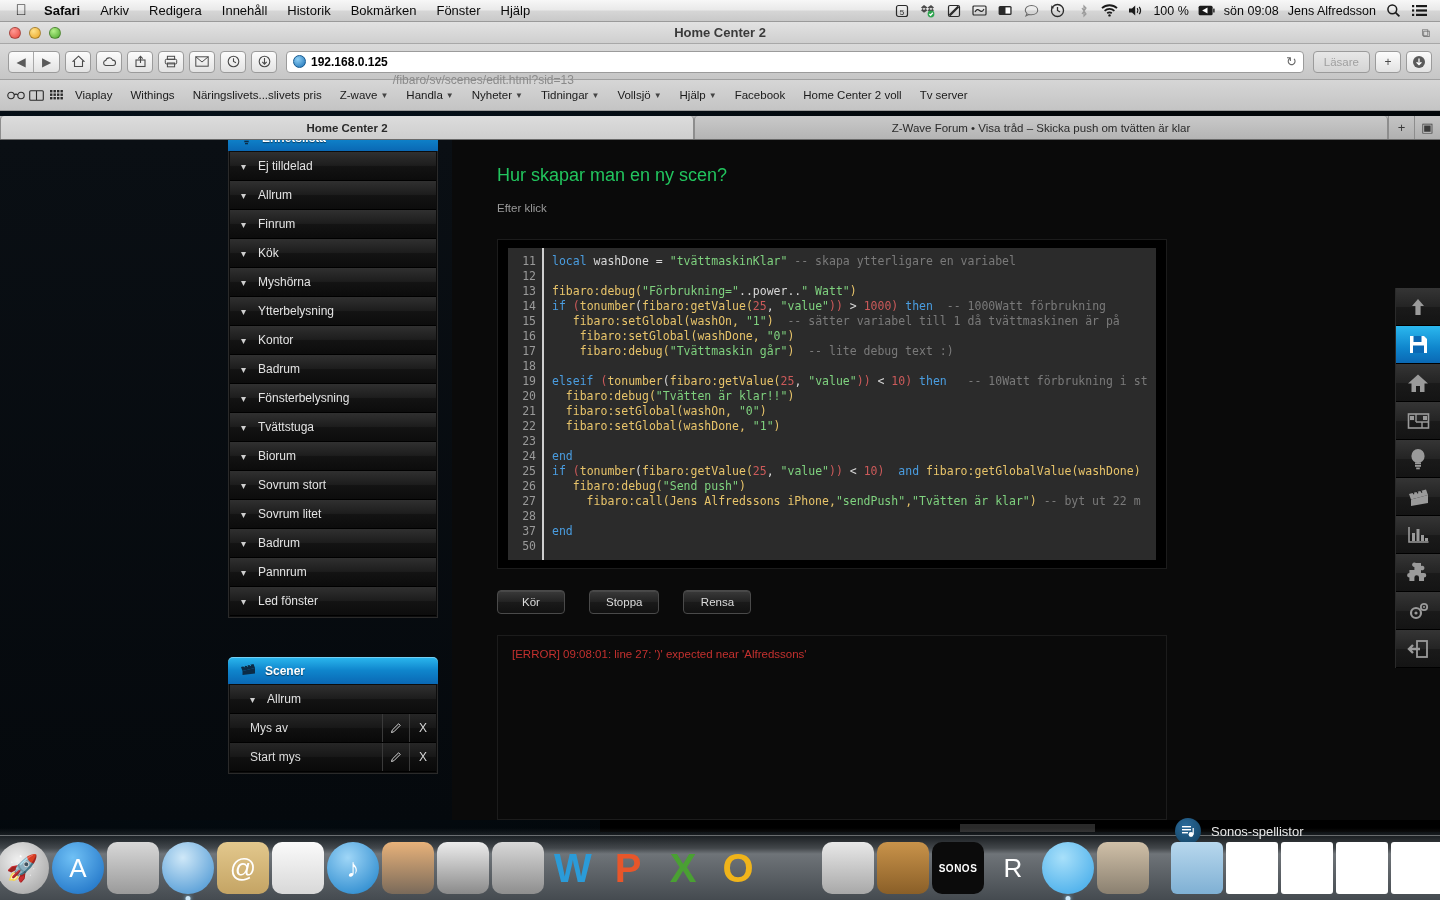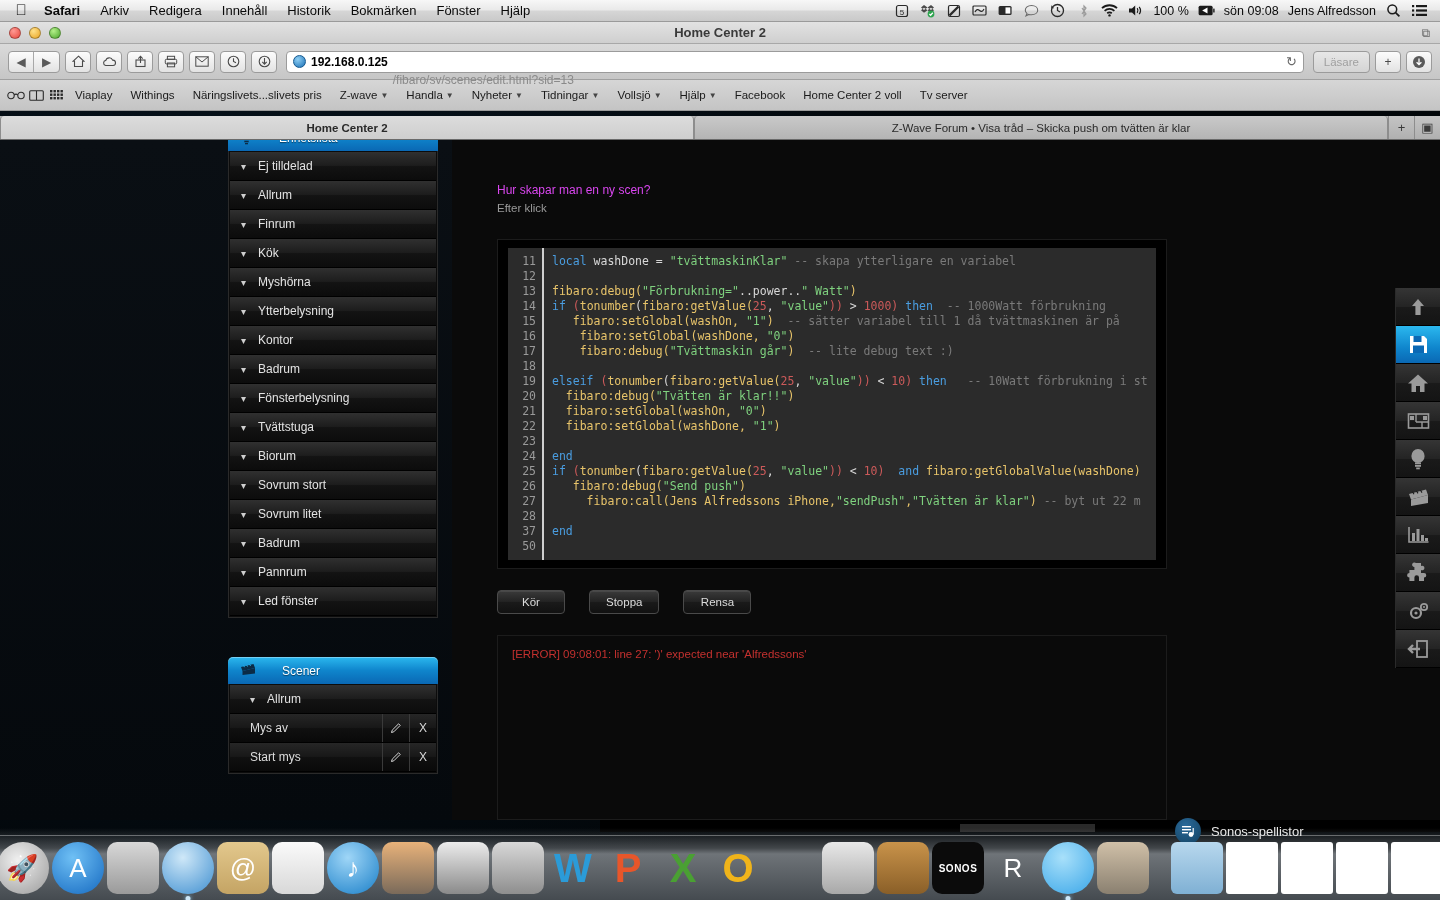--- a/index.html
+++ b/index.html
@@ -137,22 +137,22 @@
   .app-bg-left {
     position:absolute; left: 0; top:0; width: 452px; height: 680px;
     background: linear-gradient(180deg,#0a0f14 0%, #05090d 100%);
   }
 
   
   .panel { position:absolute; left: 228px; width: 210px; }
   .panel-head {
     height: 27px; border-radius: 5px 5px 0 0;
     background: linear-gradient(180deg, #2bb8ef 0%, #0f85cc 50%, #0a68b4 100%);
-    display:flex; align-items:center; gap: 26px; padding-left: 12px;
-    color: #fff; font-size: 12px; font-weight: normal;
+    display:flex; align-items:center; gap: 9px; padding-left: 12px;
+    color: #fff; font-size: 12px; font-weight: bold;
     text-shadow: 0 1px 1px rgba(0,0,0,.5);
     box-shadow: inset 0 1px 0 rgba(255,255,255,.35);
   }
   .panel-body { background:#0c0c0c; border:1px solid #2a2a2a; border-top:none; padding: 1px; }
   .row {
     height: 29px; display:flex; align-items:center; gap:9px; padding-left: 11px;
     background: linear-gradient(180deg, #303030 0%, #1d1d1d 48%, #131313 52%, #0c0c0c 100%);
     border-bottom: 1px solid #000;
     color: #e3e3e3; font-size: 12px;
   }
@@ -165,21 +165,21 @@
   }
   .scene-name { padding-left: 9px; color:#ddd; }
   .scene-actions { display:flex; height:100%; }
   .sa {
     width: 27px; display:flex; align-items:center; justify-content:center;
     color:#d8d8d8; font-size: 12px; border-left:1px solid #3a3a3a;
   }
 
   
   .content { position:absolute; left: 452px; top:0; width: 988px; height: 680px; color:#ddd; }
-  .c-title { position:absolute; left: 45px; top: 43px; font-size: 12px; color:#d946ef; }
+  .c-title { position:absolute; left: 45px; top: 25px; font-size: 18px; color:#22c55e; }
   .c-sub { position:absolute; left: 45px; top: 62px; font-size: 11.5px; color:#9a9a9a; }
 
   .editor-frame {
     position:absolute; left: 45px; top: 99px; width: 670px; height: 330px;
     background: #000; border: 1px solid #1c1c1c;
     padding: 8px 10px;
   }
   .editor {
     width: 100%; height: 100%;
     background: #2b2b2b; overflow: hidden; position: relative;

